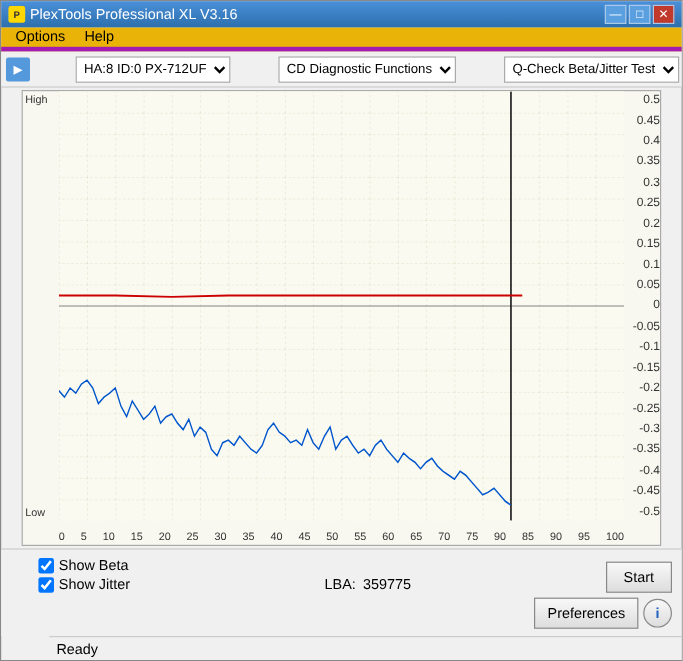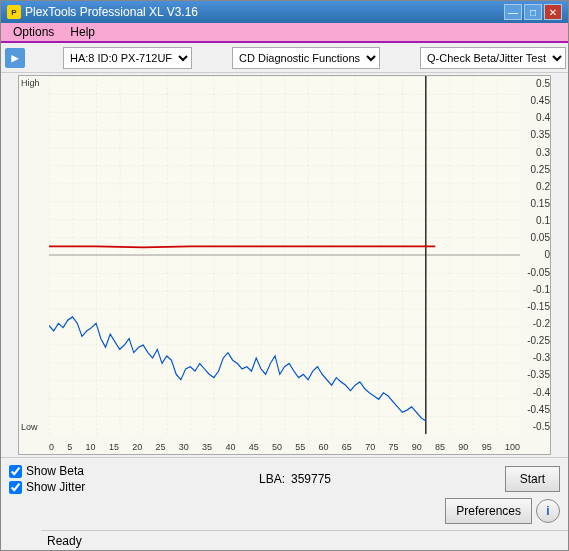--- a/index.html
+++ b/index.html
@@ -57,26 +57,26 @@
       height: 16px;
       background: #5a9fe0;
       border: 1px solid #aac8e8;
       color: white;
       font-size: 10px;
       cursor: pointer;
       display: flex; align-items: center; justify-content: center;
     }
     .title-btn.close { background: #c0392b; }
     .menu-bar {
-      background: #f9a8d4;
+      background: #eab308;
       height: 20px;
       display: flex;
       align-items: flex-end;
       padding: 0 4px;
-      border-bottom: 2px solid #a21caf;
+      border-bottom: 4px solid #a21caf;
       flex-shrink: 0;
     }
     .menu-item {
       padding: 2px 8px;
       cursor: pointer;
       font-size: 12px;
     }
     .toolbar {
       background: #f0f0f0;
       height: 30px;
@@ -162,23 +162,24 @@
       height: 100%;
     }
     .bottom-panel {
       background: #f0f0f0;
       border-top: 1px solid #ccc;
       padding: 6px 8px;
       flex-shrink: 0;
     }
     .bottom-row1 {
       display: flex;
-      align-items: center;
+      align-items: flex-end;
       justify-content: space-between;
       margin-bottom: 4px;
+      margin-left: 23px;
     }
     .bottom-row2 {
       display: flex;
       align-items: center;
       justify-content: space-between;
     }
     .checkboxes {
       display: flex;
       flex-direction: column;
       gap: 2px;

